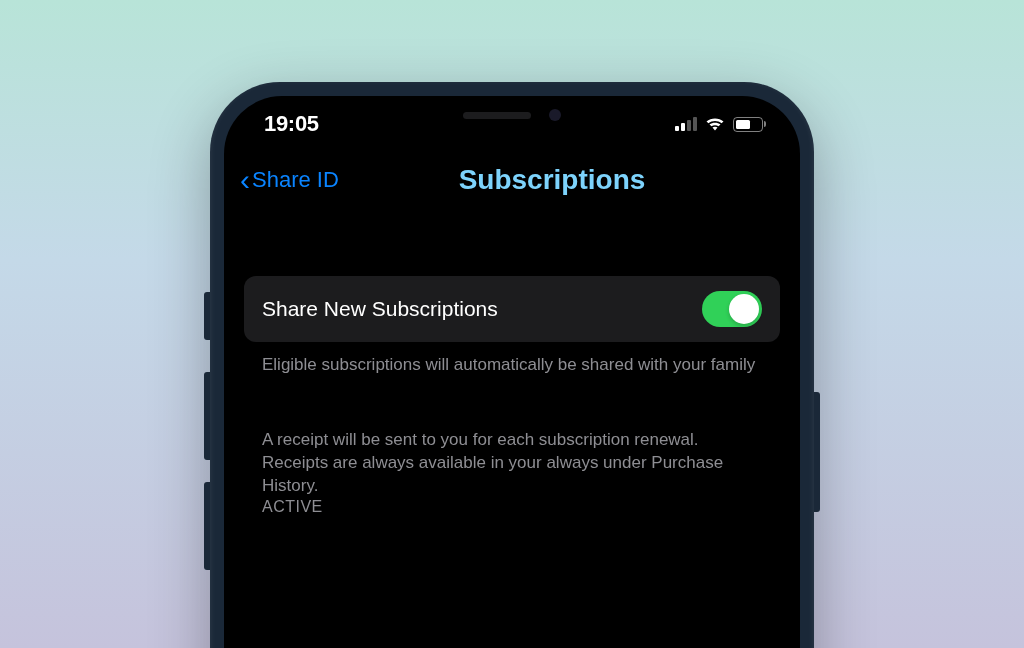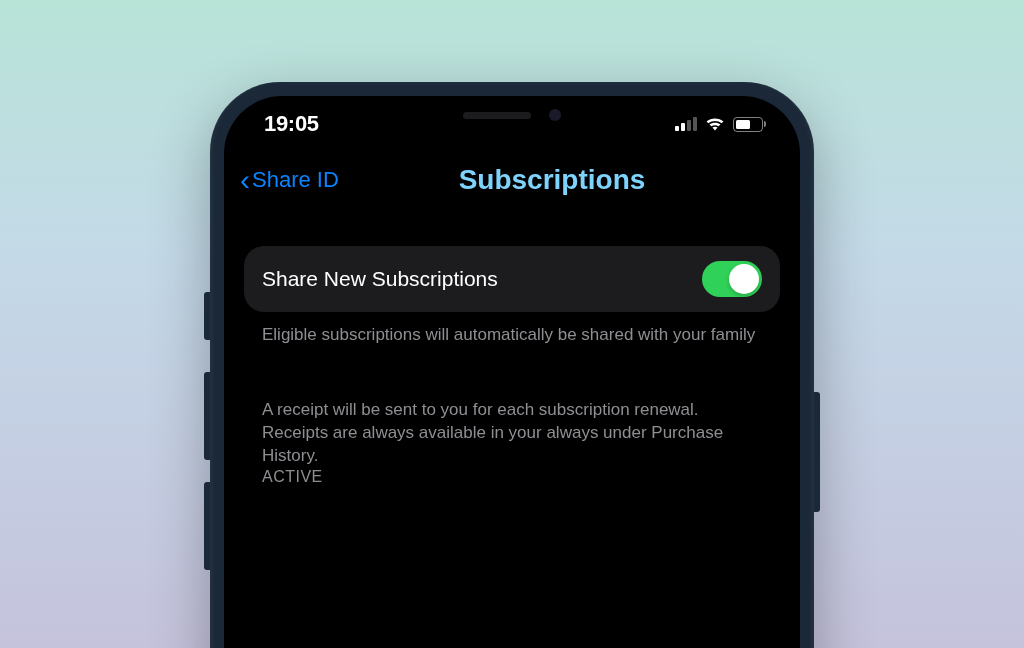--- a/index.html
+++ b/index.html
@@ -208,25 +208,26 @@
       transform: translateX(-50%);
       margin-left: 40px;
     }
     
     .content {
       padding: 38px 20px 0 20px;
     }
     
     .setting-row {
       background: #1c1c1e;
-      border-radius: 20px;
+      border-radius: 12px;
       padding: 15px 18px;
       display: flex;
       justify-content: space-between;
       align-items: center;
+      margin-top: 30px;
     }
     
     .setting-label {
       color: #fff;
       font-size: 21px;
       font-weight: 400;
     }
     
     .toggle {
       width: 60px;

